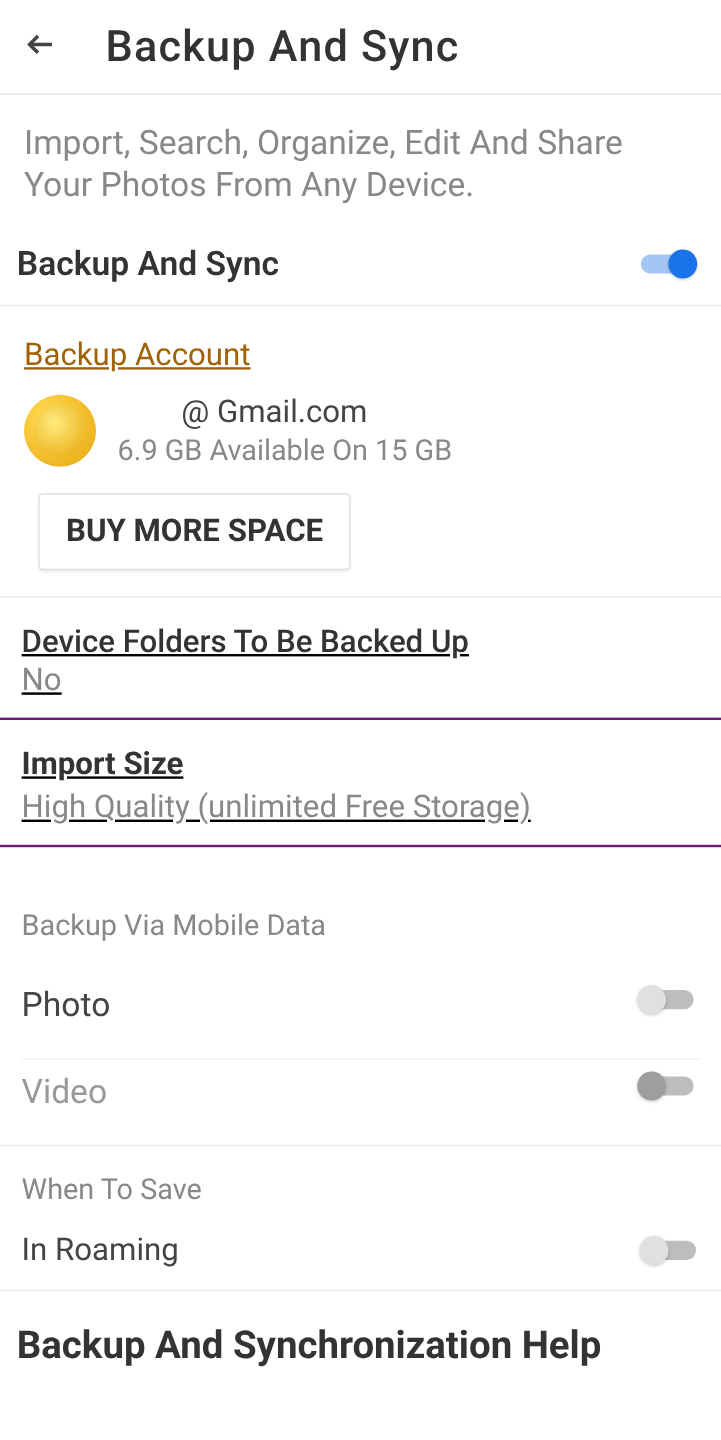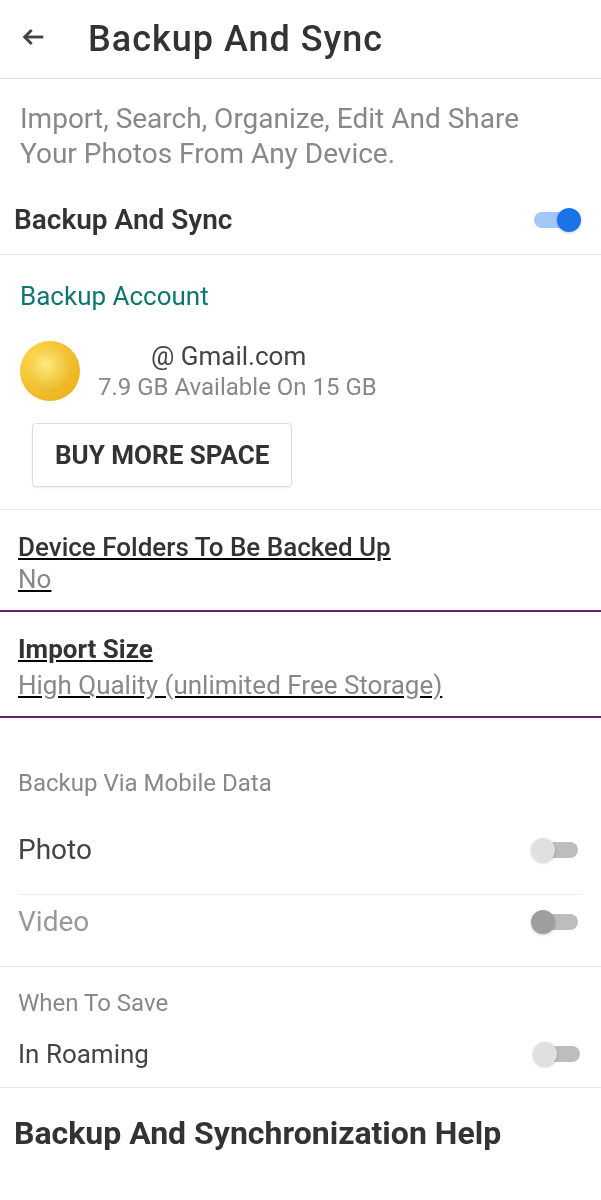--- a/index.html
+++ b/index.html
@@ -79,22 +79,23 @@
     .toggle.on .toggle-track { background: #a3c6f5; }
     .toggle.on .toggle-thumb { background: #1a73e8; left: 26px; }
     .toggle.off .toggle-track { background: #bdbdbd; }
     .toggle.off .toggle-thumb { background: #e0e0e0; left: 0; }
     .account-section {
       padding: 26px 20px 22px 20px;
       border-bottom: 1px solid #e8e8e8;
     }
     .account-title {
       font-size: 26px;
-      color: #0f766e;
-      margin-bottom: 30px;
+      color: #a16207;
+      margin-bottom: 18px;
+      text-decoration: underline;
     }
     .account-row {
       display: flex;
       align-items: center;
       margin-bottom: 22px;
     }
     .avatar {
       width: 60px;
       height: 60px;
       border-radius: 50%;
@@ -162,21 +163,20 @@
     }
     .mobile-data-title {
       font-size: 24px;
       color: #888;
       margin-bottom: 26px;
       margin-top: 29px;
     }
     .data-toggle-row {
       display: flex;
       justify-content: space-between;
-      align-items: center;
       padding: 10px 2px 28px 0;
       border-bottom: 1px solid #eee;
     }
     .data-toggle-row:last-child { border-bottom: none; }
     .data-label {
       font-size: 28px;
       color: #444;
     }
     .data-label.video { color: #999; }
     .toggle.gray .toggle-track { background: #bdbdbd; }
@@ -231,21 +231,21 @@
     <div class="toggle-thumb"></div>
   </div>
 </div>
 
 <div class="account-section">
   <div class="account-title">Backup Account</div>
   <div class="account-row">
     <div class="avatar"></div>
     <div class="account-text">
       <div class="account-email">@ Gmail.com</div>
-      <div class="account-storage">7.9 GB Available On 15 GB</div>
+      <div class="account-storage">6.9 GB Available On 15 GB</div>
     </div>
   </div>
   <div class="buy-button">BUY MORE SPACE</div>
 </div>
 
 <div class="setting-section">
   <div class="setting-title">Device Folders To Be Backed Up</div>
   <div class="setting-value">No</div>
 </div>
 

